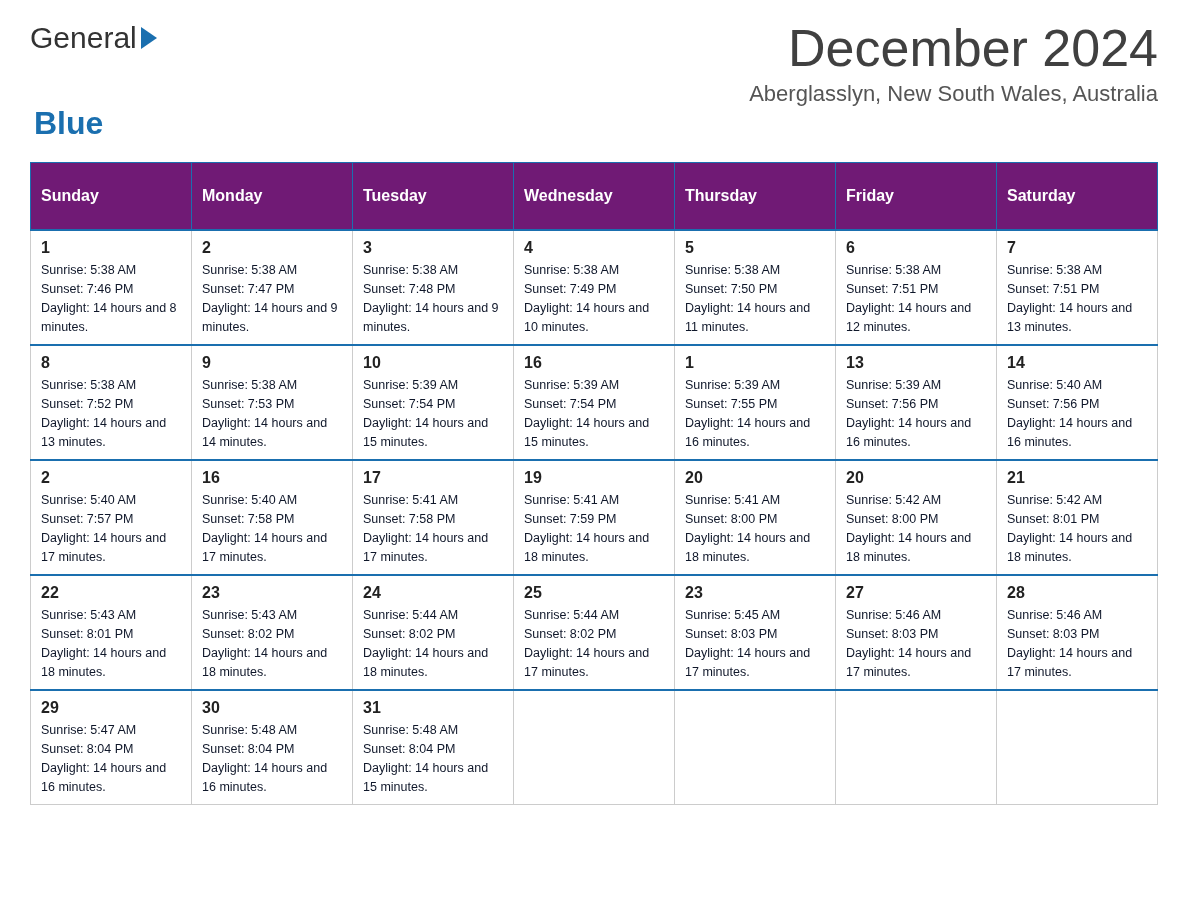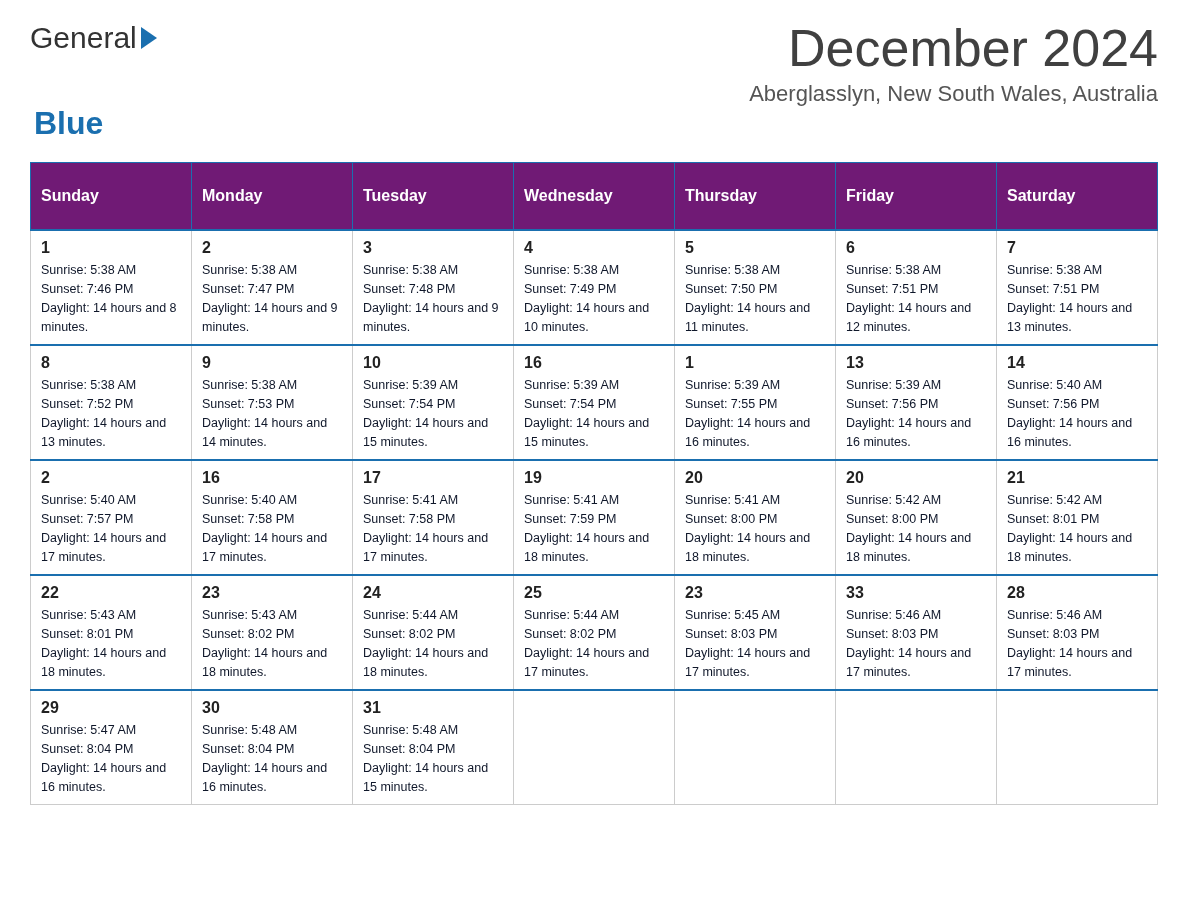--- a/index.html
+++ b/index.html
@@ -300,21 +300,21 @@
           Sunrise: 5:44 AM<br>Sunset: 8:02 PM<br>Daylight: 14 hours and 17 minutes.
         </div>
       </td>
         <td>
         <span class="day-num">23</span>
         <div class="day-info">
           Sunrise: 5:45 AM<br>Sunset: 8:03 PM<br>Daylight: 14 hours and 17 minutes.
         </div>
       </td>
         <td>
-        <span class="day-num">33</span>
+        <span class="day-num">27</span>
         <div class="day-info">
           Sunrise: 5:46 AM<br>Sunset: 8:03 PM<br>Daylight: 14 hours and 17 minutes.
         </div>
       </td>
         <td>
         <span class="day-num">28</span>
         <div class="day-info">
           Sunrise: 5:46 AM<br>Sunset: 8:03 PM<br>Daylight: 14 hours and 17 minutes.
         </div>
       </td>

